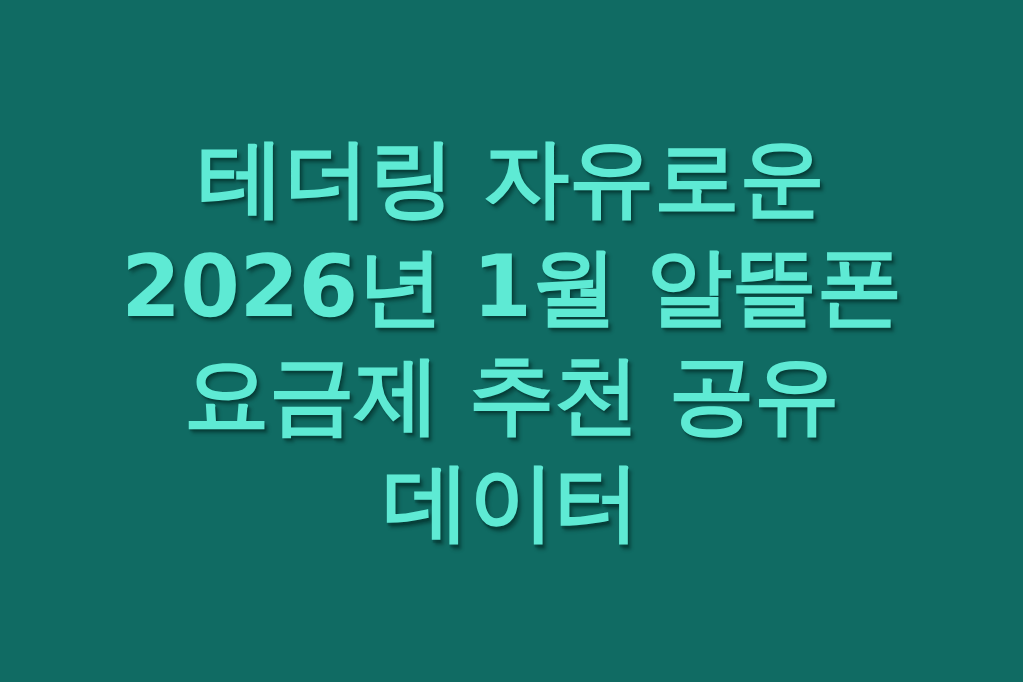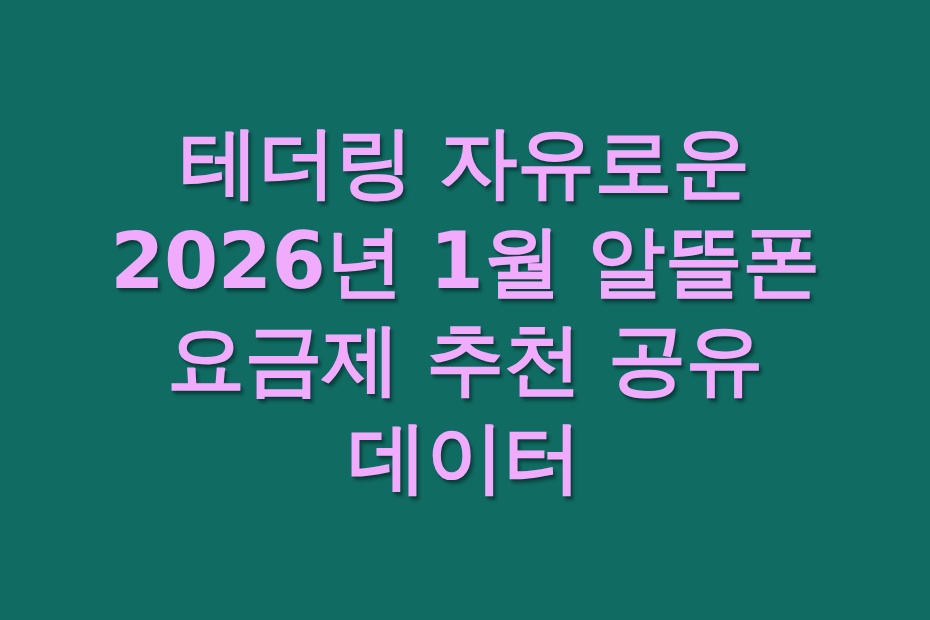--- a/index.html
+++ b/index.html
@@ -52,17 +52,17 @@
        1px 2px 1px rgba(0, 38, 34, 0.30);
   }
 </style>
 </head>
 <body>
 
 <div class="thumb-canvas" style="background: rgb(16, 107, 99);">
 
   <div class="headline-block">
 
-    <h1 class="headline-text" style="color: #f0abfc;">테더링 자유로운 2026년 1월 알뜰폰 요금제 추천 공유 데이터</h1>
+    <h1 class="headline-text" style="color: #5eead4;">테더링 자유로운 2026년 1월 알뜰폰 요금제 추천 공유 데이터</h1>
 
   </div>
 
 </div>
 
 </body></html>

